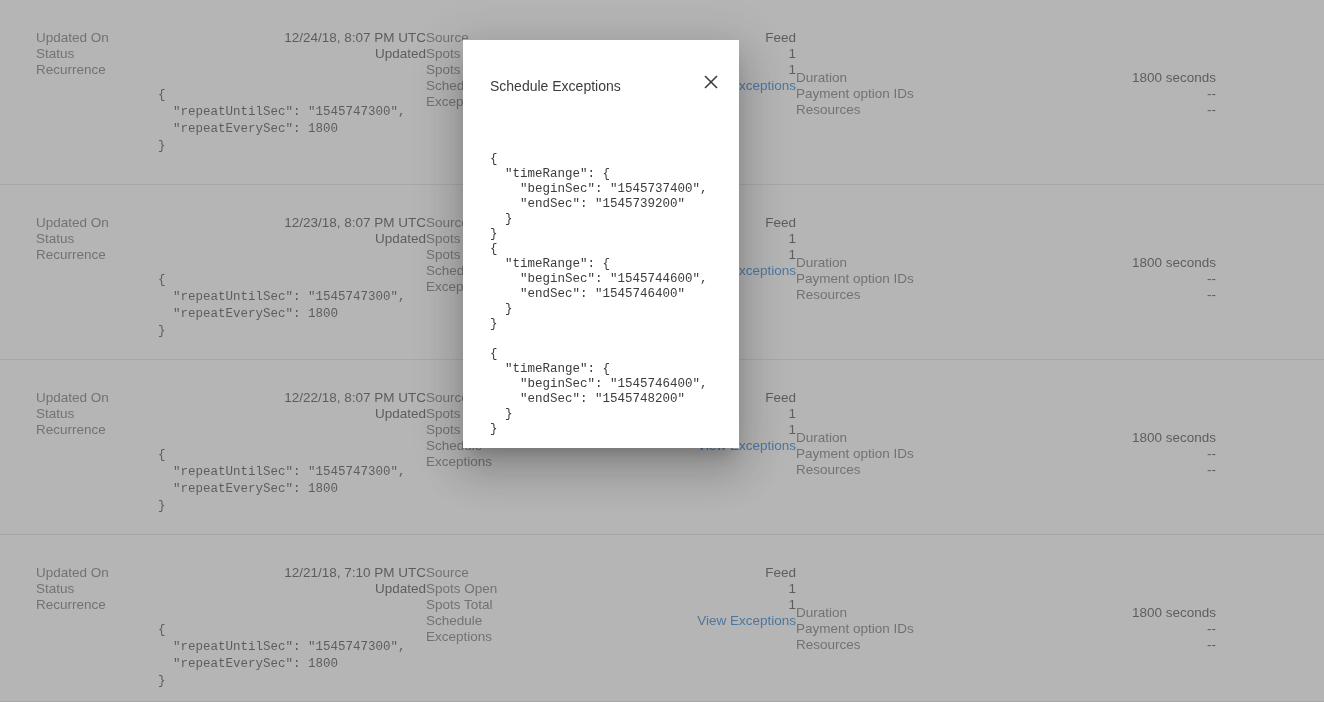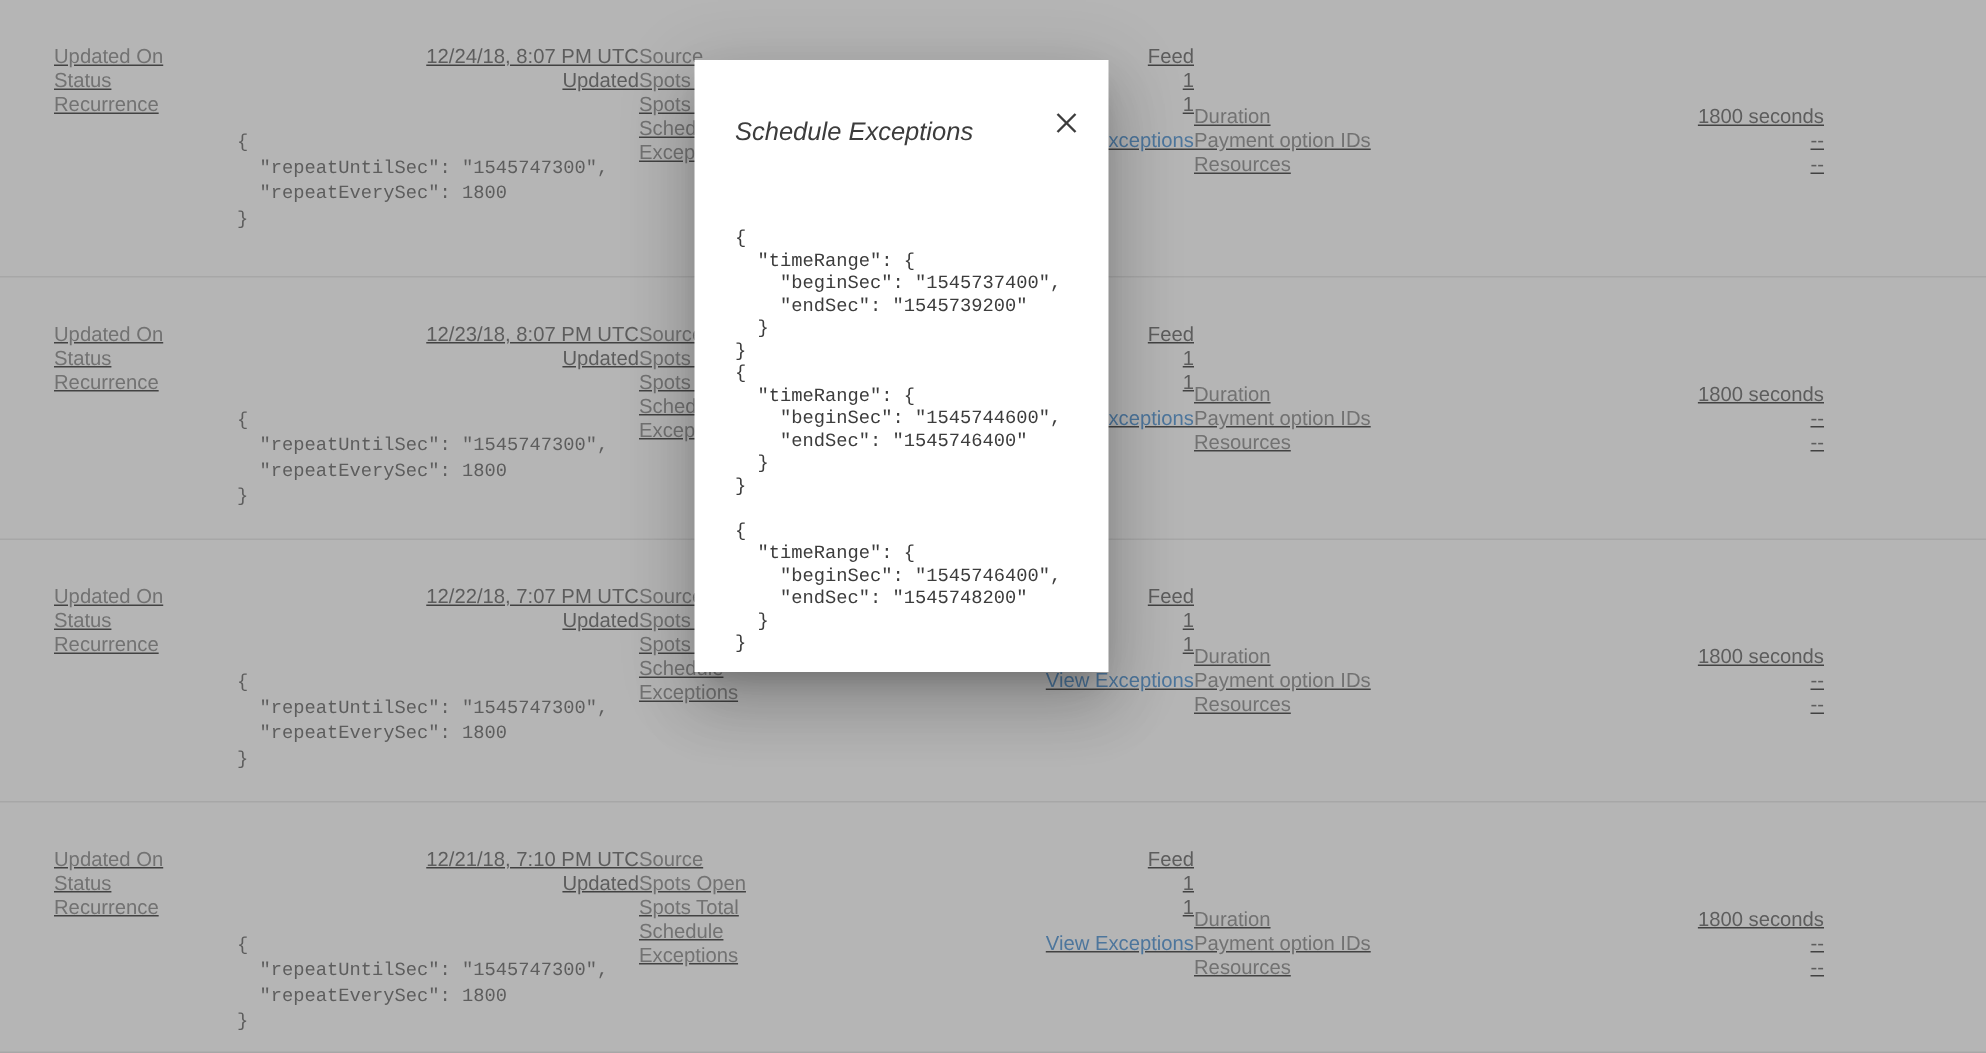--- a/index.html
+++ b/index.html
@@ -34,25 +34,24 @@
   .col {
     box-sizing: border-box;
   }
   .col-1 { width: 390px; }
   .col-2 { width: 370px; }
   .col-3 { width: 420px; margin-top: 40px; }
 
   .pair {
     display: flex;
     justify-content: space-between;
-    align-items: center;
+    align-items: flex-start;
     line-height: 16px;
     margin-bottom: 0;
     height: 16px;
-    text-decoration: underline;
   }
   .pair .k,
   .pair .v {
     font-size: 13.5px;
     color: #6b6b6b;
     white-space: nowrap;
   }
   .pair .v {
     color: #3c3c3c;
     text-align: right;
@@ -103,23 +102,22 @@
                 0 24px 38px 3px rgba(0,0,0,.14),
                 0 9px 46px 8px rgba(0,0,0,.12);
     z-index: 20;
     box-sizing: border-box;
     overflow: hidden;
   }
   #modal .m-title {
     position: absolute;
     left: 27px;
     top: 38px;
-    font-size: 17px;
+    font-size: 14px;
     color: #3c3c3c;
-    font-style: italic;
   }
   #modal .m-close {
     position: absolute;
     right: 14px;
     top: 28px;
     width: 28px;
     height: 28px;
     cursor: pointer;
     color: #3c3c3c;
     display: flex;
@@ -259,21 +257,21 @@
         <span class="v">--</span>
       </div>
     </div>
   </div>
 
   <div class="row" style="height:175px;">
     <div class="col col-1">
       <div class="pairs-stack">
         <div class="pair">
           <span class="k">Updated On</span>
-          <span class="v">12/22/18, 7:07 PM UTC</span>
+          <span class="v">12/22/18, 8:07 PM UTC</span>
         </div>
         <div class="pair">
           <span class="k">Status</span>
           <span class="v">Updated</span>
         </div>
         <div class="pair">
           <span class="k">Recurrence</span>
           <span class="v"></span>
         </div>
       </div>

